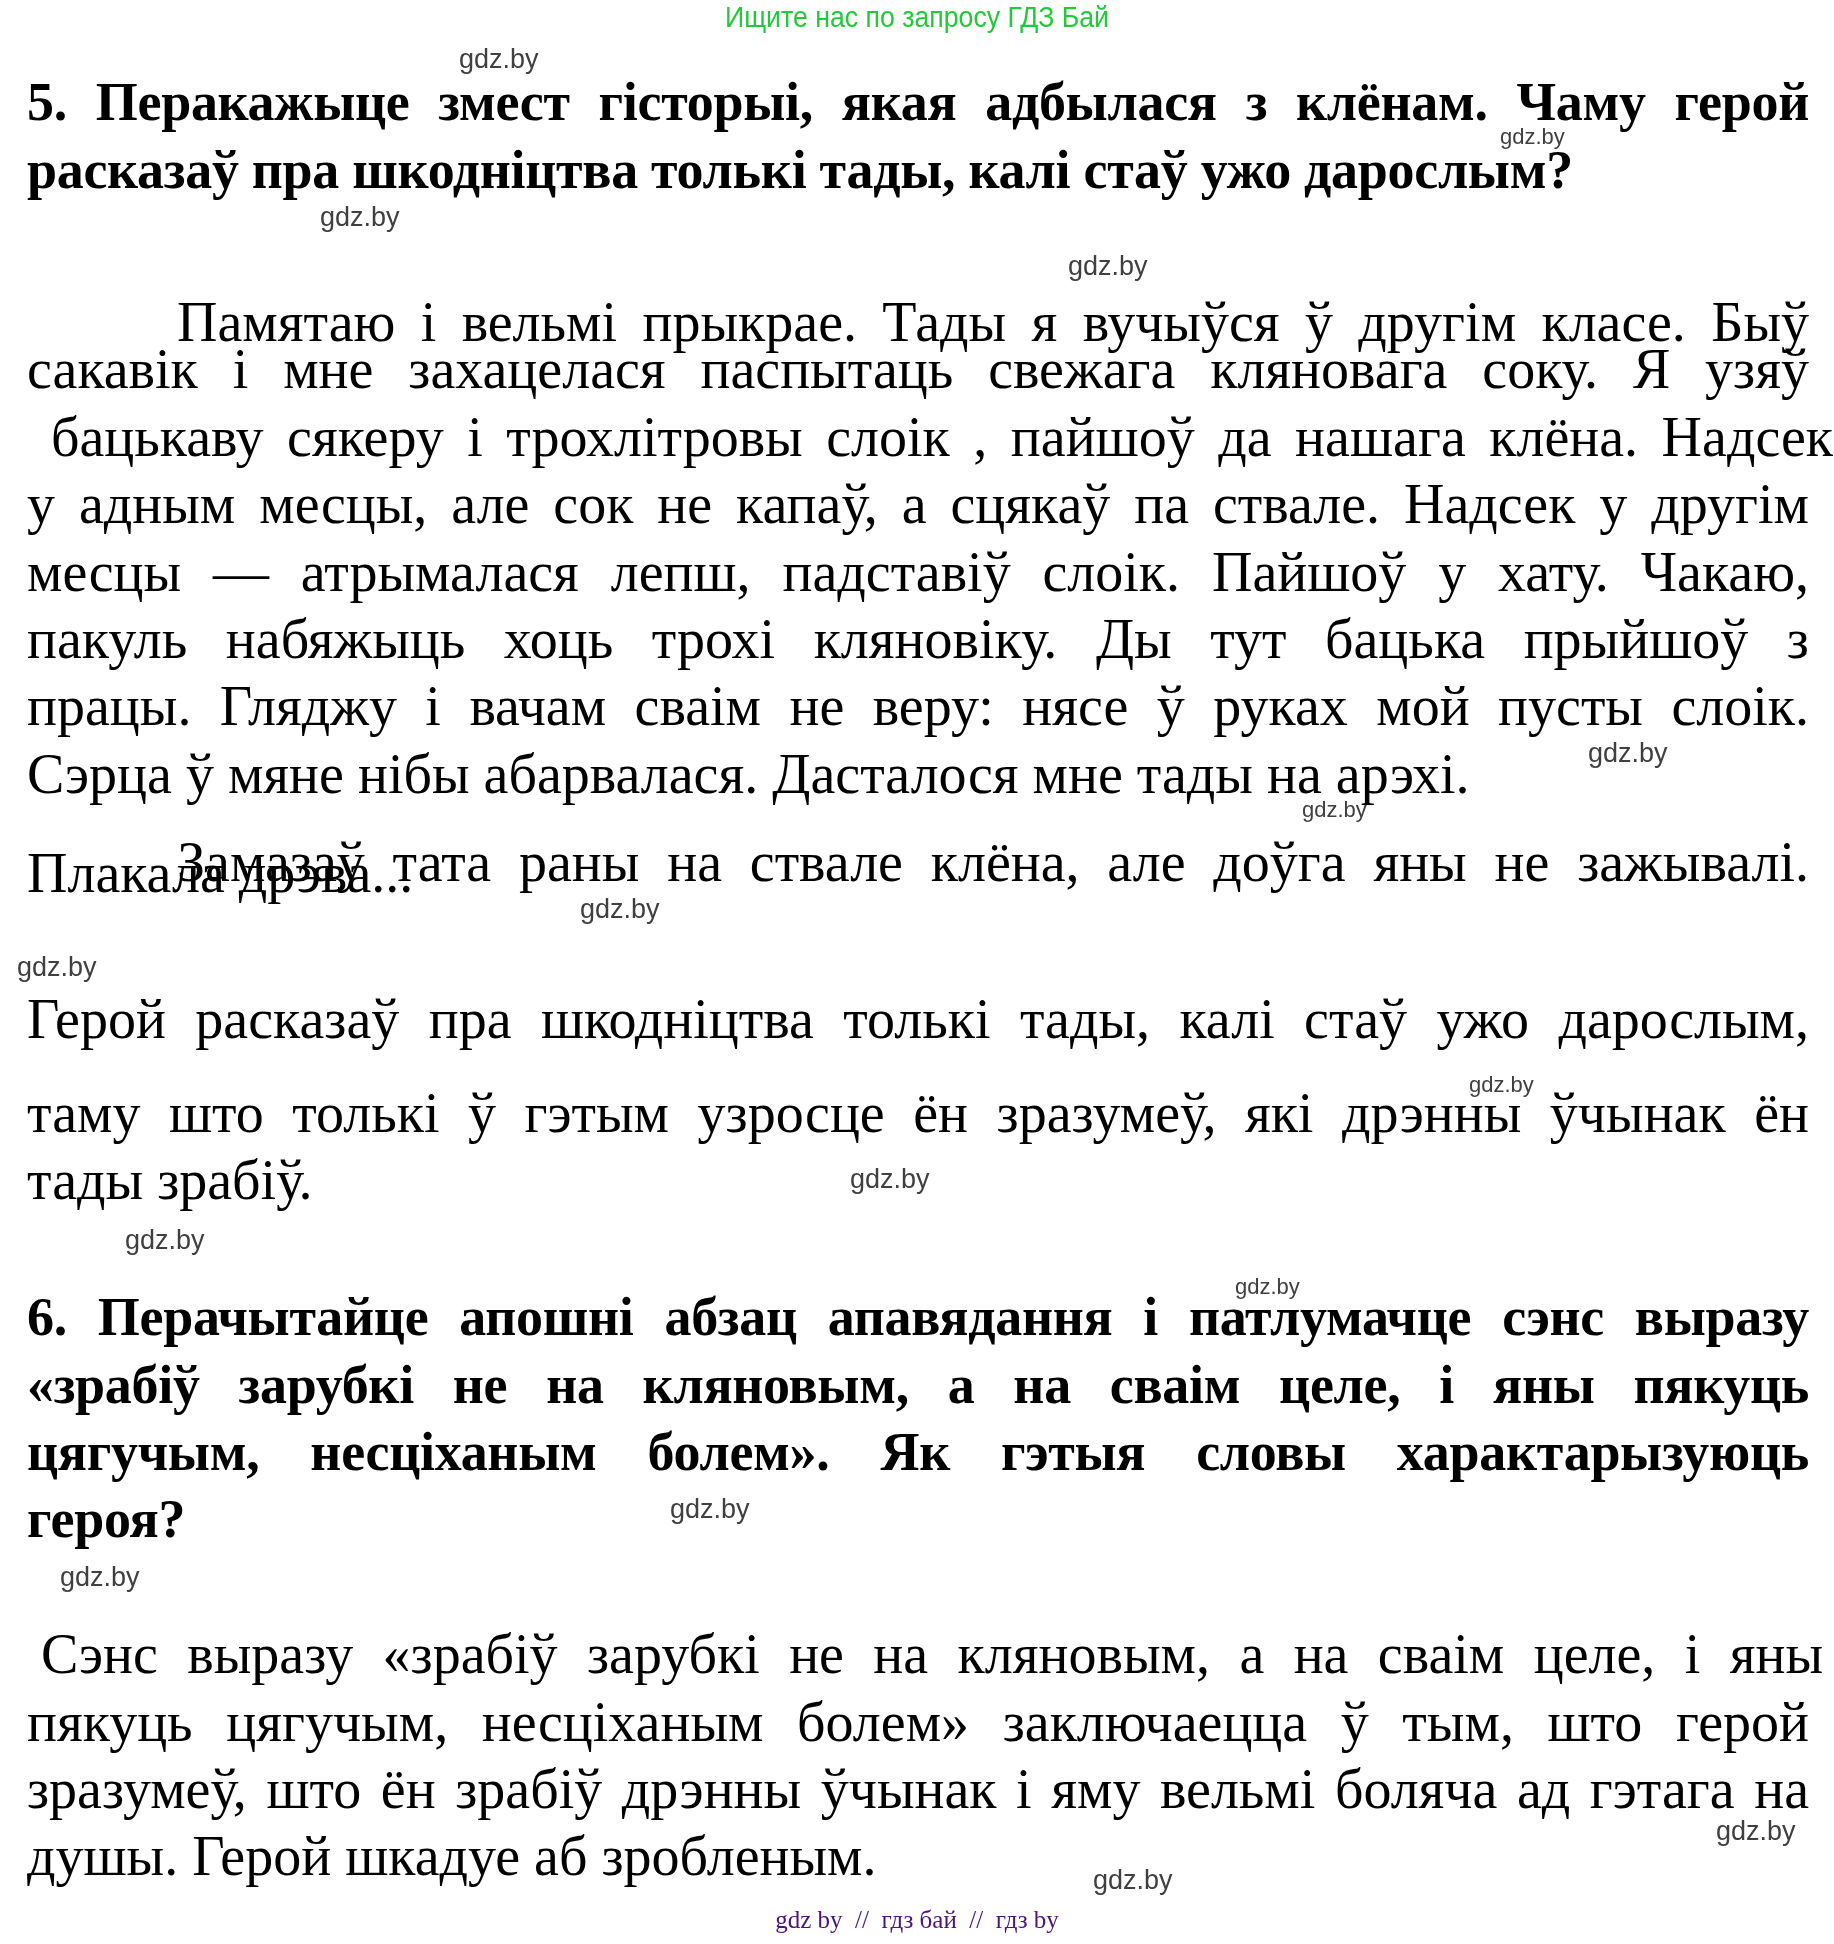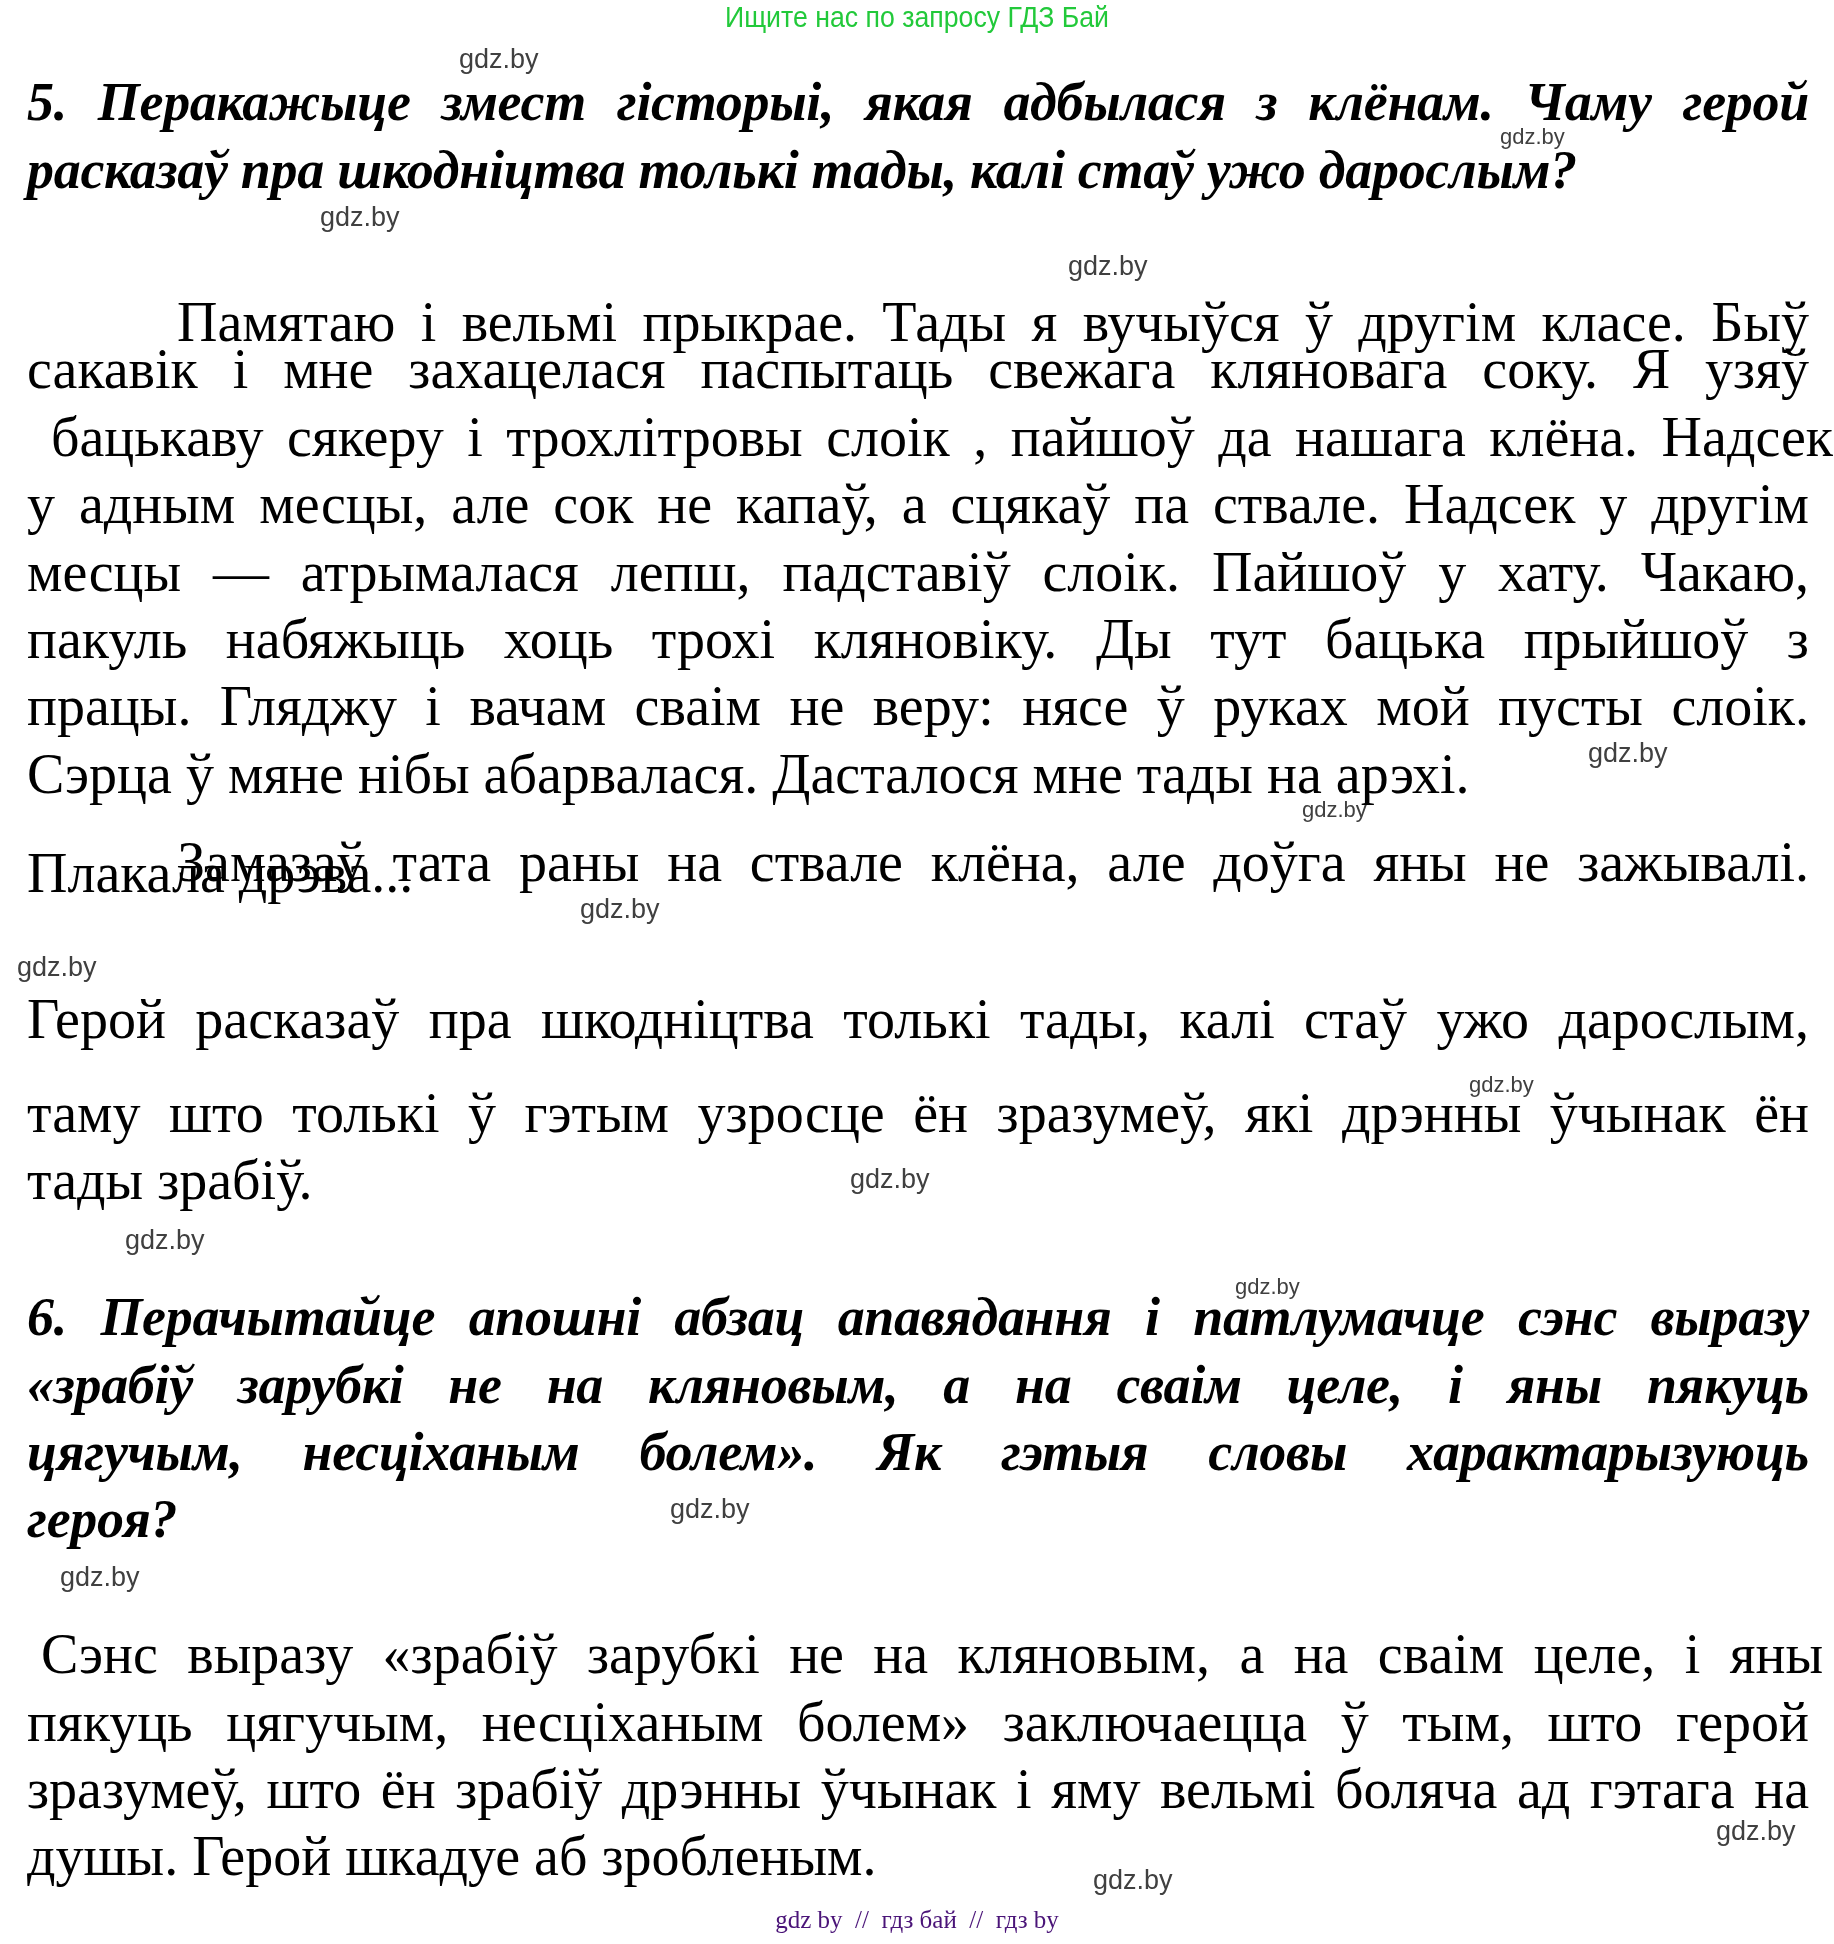--- a/index.html
+++ b/index.html
@@ -1,21 +1,21 @@
 <!DOCTYPE html>
 <html><head>
 <meta charset="utf-8">
 <style>
   html, body { margin:0; padding:0; background:#ffffff; }
   body { width:1834px; height:1944px; position:relative; overflow:hidden; font-family:"Liberation Serif", "DejaVu Serif", serif; color:#000; }
   .top-banner { position:absolute; left:0; top:0; width:1834px; text-align:center; font-family:"Liberation Sans", "DejaVu Sans", sans-serif; font-size:29px; line-height:34px; color:#22c93a; transform:scaleX(0.92); transform-origin:center top; }
   .wm { position:absolute; font-family:"Liberation Sans", "DejaVu Sans", sans-serif; font-size:27px; line-height:30px; color:#404040; white-space:nowrap; }
   .line { position:absolute; left:27px; width:1782px; white-space:nowrap; text-align:justify; text-align-last:justify; }
   .line.last { text-align-last:left; }
-  .q { font-weight:bold; font-style:italic; font-size:54px; line-height:64px; letter-spacing:-0.3px; }
+  .q { font-weight:bold; font-size:54px; line-height:64px; letter-spacing:-0.3px; }
   .p { font-size:56px; line-height:64px; }
   .indent { padding-left:150px; box-sizing:border-box;margin-top:20px; }
   .footer { position:absolute; left:0; top:1902px; width:1834px; text-align:center; font-family:Liberation Serif, serif; font-size:25px; line-height:36px; color:#4a1478; white-space:pre; }
 </style>
 </head>
 <body>
 
 <div class="top-banner">Ищите нас по запросу ГДЗ Бай</div>
 
 <div class="wm" style="left:459px; top:44px;">gdz.by</div>

